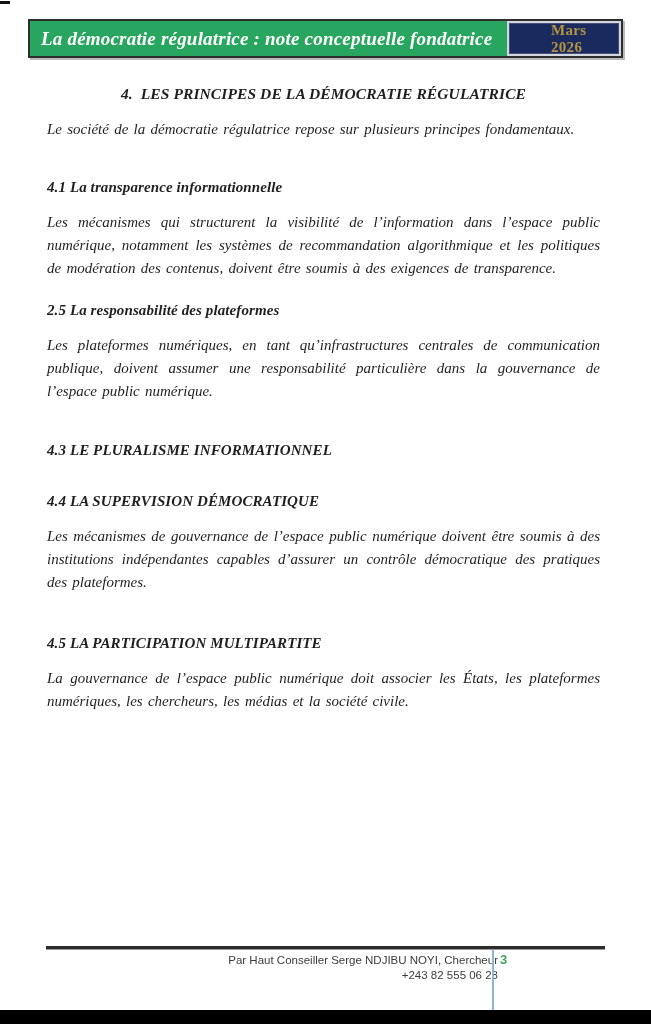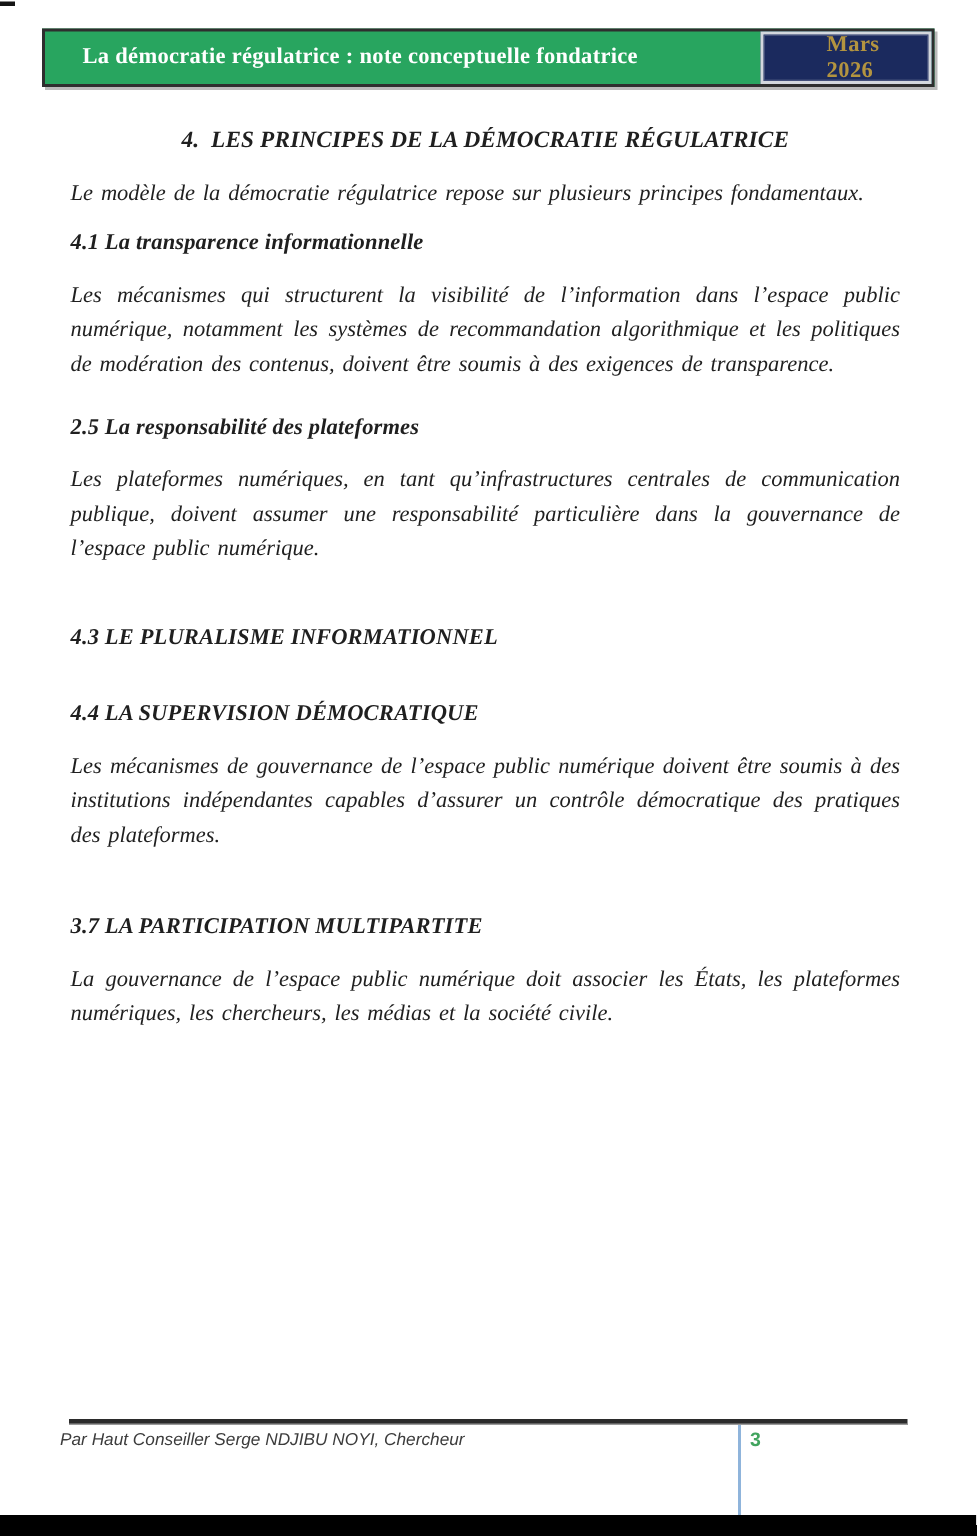--- a/index.html
+++ b/index.html
@@ -29,22 +29,22 @@
   .banner{
     position:absolute;left:28px;top:19px;width:595px;height:39px;
     box-sizing:border-box;
     background:var(--banner-green);
     border:2px solid #2e2e2e;
     box-shadow:2px 2px 0 rgba(130,130,130,.55);
     display:flex;align-items:stretch;
   }
   .banner-title{
     flex:1;display:flex;align-items:center;
-    padding-left:25px;
-    color:#ffffff;font-weight:700;font-size:15px;
+    padding-left:11px;
+    color:#ffffff;font-style:italic;font-weight:700;font-size:19px;
     letter-spacing:.2px;white-space:nowrap;
   }
   .date-box{
     box-sizing:border-box;width:114px;margin:0;
     background:var(--banner-navy);
     border:2px solid #d3d7dd;
     box-shadow:inset 0 0 0 1px rgba(255,255,255,.18);
     display:flex;align-items:center;justify-content:center;
     color:var(--banner-gold);
     font-size:15px;font-weight:600;letter-spacing:.3px;padding-left:42px;
@@ -60,35 +60,36 @@
   .intro{margin:14px 0 0 0;}
   p.body-text{
     margin:14px 0 0 0;
     font-size:15px;line-height:23px;
     text-align:justify;text-align-last:left;
     word-spacing:1.5px;
   }
   .sec h2{
     margin:0;font-size:15px;font-weight:700;line-height:20px;letter-spacing:.1px;
   }
-  #sec1{margin-top:11px;}
+  #sec1{margin-top:36px;}
   #sec2{margin-top:20px;}
   #sec3{margin-top:37px;}
   #sec4{margin-top:31px;}
   #sec5{margin-top:39px;}
 
   
   .footer-rule{
     position:absolute;left:46px;top:946px;width:559px;height:3px;
     background:#2b2b2b;border-bottom:1px solid #9a9a9a;
   }
   .footer-text{
-    position:absolute;left:40px;top:953px;width:441px;
+    position:absolute;left:57px;top:953px;width:441px;
+    text-align:right;
     font-family:"Liberation Sans","DejaVu Sans",sans-serif;
-    font-style:italic;font-size:11.5px;line-height:15px;color:#3c3c3c;
+    font-size:11.5px;line-height:15px;color:#3c3c3c;
   }
   .footer-divider{
     position:absolute;left:492px;top:950px;width:2px;height:61px;
     background:var(--divider-blue);
   }
   .page-number{
     position:absolute;left:500px;top:953px;
     font-family:"Liberation Sans","DejaVu Sans",sans-serif;
     font-weight:700;font-size:13px;line-height:13px;
     color:var(--page-number-green);
@@ -101,21 +102,21 @@
 
   <div class="corner-speck"></div>
 
   <div class="banner">
     <div class="banner-title">La démocratie régulatrice : note conceptuelle fondatrice</div>
     <div class="date-box">Mars 2026</div>
   </div>
 
   <div class="content">
     <h1 class="main-heading">4.  LES PRINCIPES DE LA DÉMOCRATIE RÉGULATRICE</h1>
-    <p class="body-text intro">Le modèle de la démocratie régulatrice repose sur plusieurs principes fondamentaux.</p>
+    <p class="body-text intro">Le société de la démocratie régulatrice repose sur plusieurs principes fondamentaux.</p>
 
     <div class="sec" id="sec1">
       <h2>4.1 La transparence informationnelle</h2>
       <p class="body-text">Les mécanismes qui structurent la visibilité de l’information dans l’espace public numérique, notamment les systèmes de recommandation algorithmique et les politiques de modération des contenus, doivent être soumis à des exigences de transparence.</p>
     </div>
 
     <div class="sec" id="sec2">
       <h2>2.5 La responsabilité des plateformes</h2>
       <p class="body-text">Les plateformes numériques, en tant qu’infrastructures centrales de communication publique, doivent assumer une responsabilité particulière dans la gouvernance de l’espace public numérique.</p>
     </div>
@@ -123,28 +124,29 @@
     <div class="sec" id="sec3">
       <h2>4.3 LE PLURALISME INFORMATIONNEL</h2>
     </div>
 
     <div class="sec" id="sec4">
       <h2>4.4 LA SUPERVISION DÉMOCRATIQUE</h2>
       <p class="body-text">Les mécanismes de gouvernance de l’espace public numérique doivent être soumis à des institutions indépendantes capables d’assurer un contrôle démocratique des pratiques des plateformes.</p>
     </div>
 
     <div class="sec" id="sec5">
-      <h2>3.7 LA PARTICIPATION MULTIPARTITE</h2>
+      <h2>4.5 LA PARTICIPATION MULTIPARTITE</h2>
       <p class="body-text">La gouvernance de l’espace public numérique doit associer les États, les plateformes numériques, les chercheurs, les médias et la société civile.</p>
     </div>
   </div>
 
   <div class="footer-rule"></div>
 
   <div class="footer-text">
     <div>Par Haut Conseiller Serge NDJIBU NOYI, Chercheur</div>
+    <div>+243 82 555 06 23</div>
   </div>
 
   <div class="footer-divider"></div>
   <div class="page-number">3</div>
 
   <div class="bottom-bar"></div>
 </div>
 
 </body></html>

